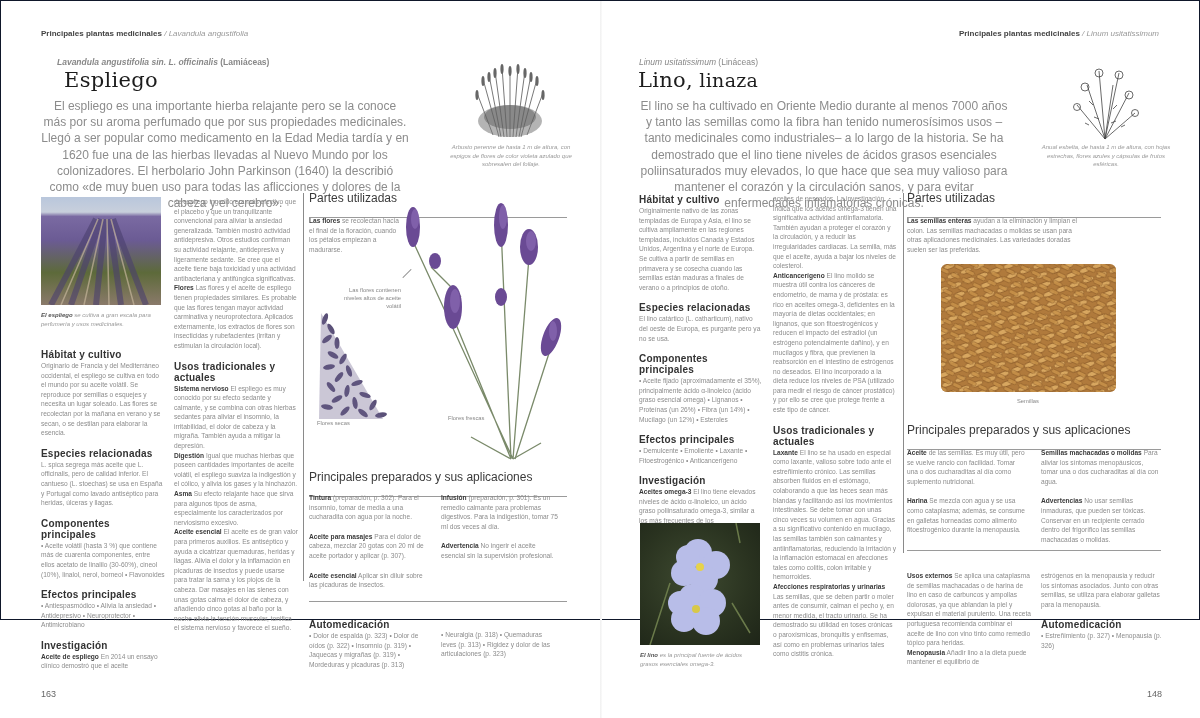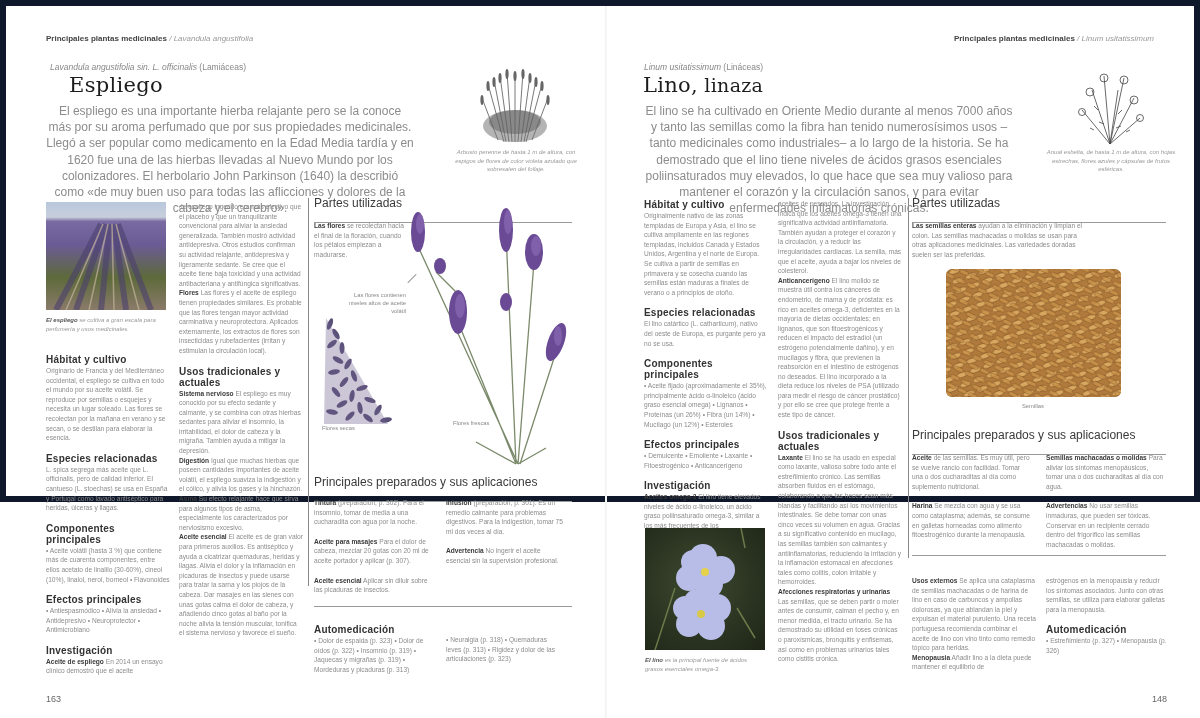--- a/index.html
+++ b/index.html
@@ -1,18 +1,18 @@
 <!DOCTYPE html>
 <html><head>
 <meta charset="utf-8">
 <style>
   * { box-sizing: border-box; margin: 0; padding: 0; }
   html, body { width: 1200px; height: 718px; background: #fff; overflow: hidden; }
   body { font-family: "Liberation Sans", sans-serif; color: #8a8a8a; position: relative; }
-  .spread { position: absolute; left: 0; top: 0; width: 1200px; height: 502px; border: 6px solid #0f172a; background: #fff; }
+  .spread { position: absolute; left: 0; top: 0; width: 1200px; height: 620px; border: 1px solid #0f172a; background: #fff; }
   .gutter { position: absolute; left: 599px; top: 0; width: 2px; height: 718px; background: linear-gradient(90deg, #f0f0f0, #fafafa); }
 
   .abs { position: absolute; }
   .running { font-size: 8px; color: #555; }
   .running b { font-weight: bold; color: #444; }
   .running i { color: #999; }
 
   .latin { font-size: 8.5px; color: #888; }
   .latin i { font-style: italic; }
   .title { font-family: "DejaVu Serif", serif; font-size: 21px; color: #1c1c1c; letter-spacing: 0.3px; }
@@ -39,21 +39,21 @@
 </head>
 <body>
 
 <div class="spread">
   <div class="gutter"></div>
 
   <div class="abs running" style="left:40px; top:28px;">
     <b>Principales plantas medicinales</b><i> / </i><i>Lavandula angustifolia</i>
   </div>
 
-  <div class="abs latin" style="left:44px; top:56px;">
+  <div class="abs latin" style="left:56px; top:56px;font-weight:bold;">
     <i>Lavandula angustifolia</i><i> sin. L. officinalis</i><span> (Lamiáceas)</span>
   </div>
   <div class="abs title" style="left:39px; top:67px;margin-left:24px;">Espliego</div>
   <div class="abs intro" style="left:40px; top:97px; width:368px;">El espliego es una importante hierba relajante pero se la conoce más por su aroma perfumado que por sus propiedades medicinales. Llegó a ser popular como medicamento en la Edad Media tardía y en 1620 fue una de las hierbas llevadas al Nuevo Mundo por los colonizadores. El herbolario John Parkinson (1640) la describió como «de muy buen uso para todas las aflicciones y dolores de la cabeza y el cerebro».</div>
 
   <div class="abs" style="left:470px; top:58px; width:78px; height:80px;">
     <svg width="78" height="80" viewBox="0 0 78 80">
       <g stroke="#555" stroke-width="0.8" fill="none">
         <path d="M39 78 L39 10 M33 78 L24 12 M45 78 L54 12 M28 78 L12 20 M50 78 L66 20 M22 76 L6 34 M56 76 L72 34 M36 78 L31 8 M42 78 L47 8 M30 78 L18 16 M48 78 L60 16"></path>
       </g>

